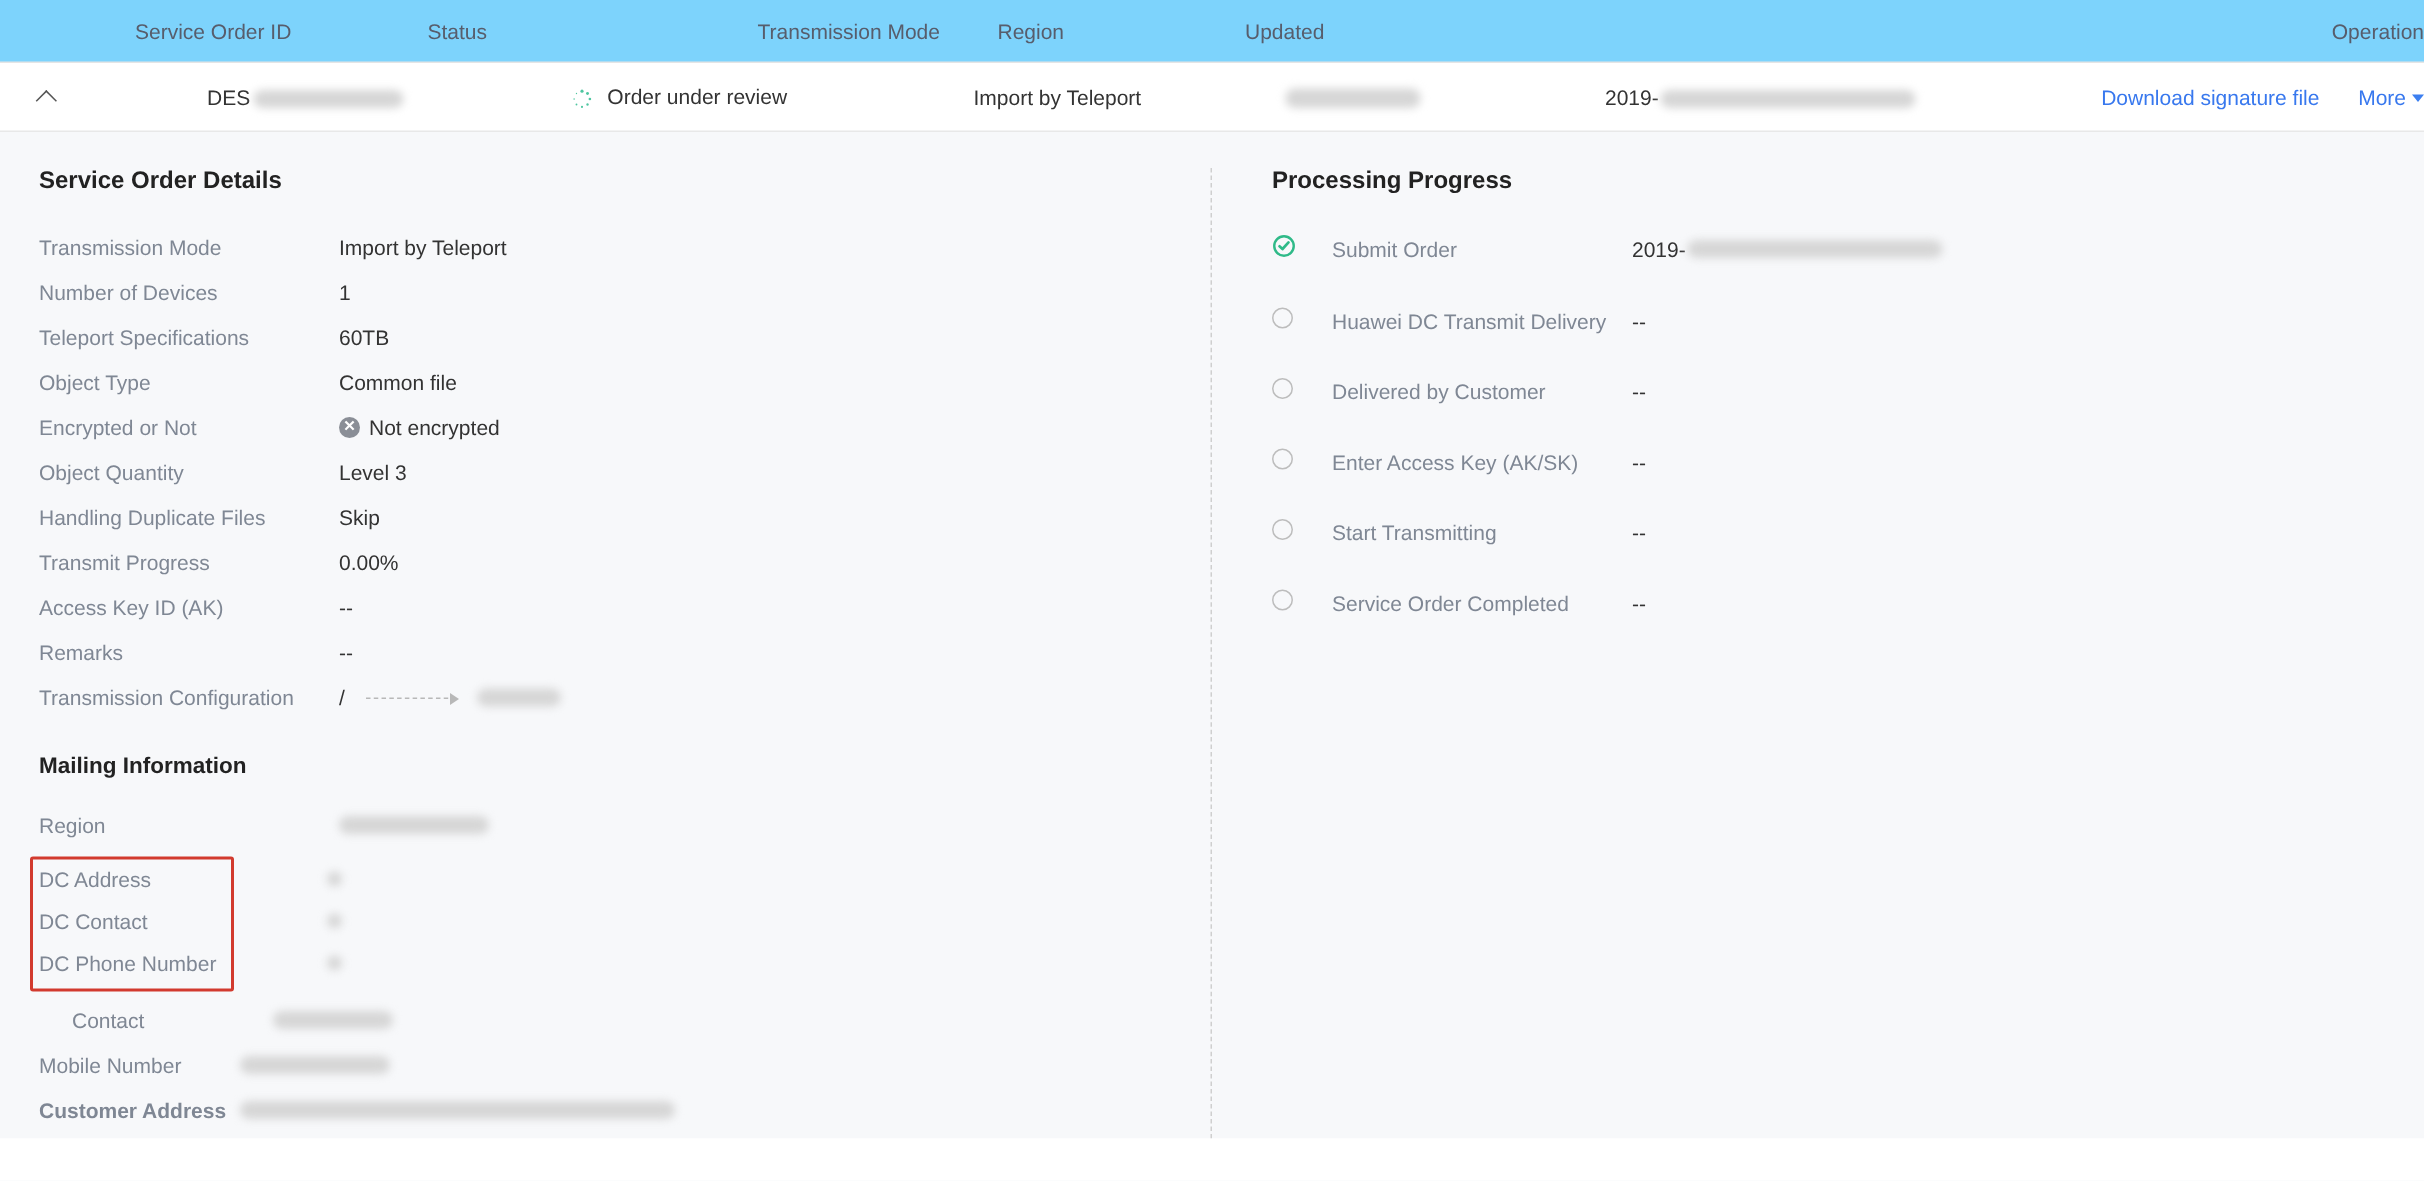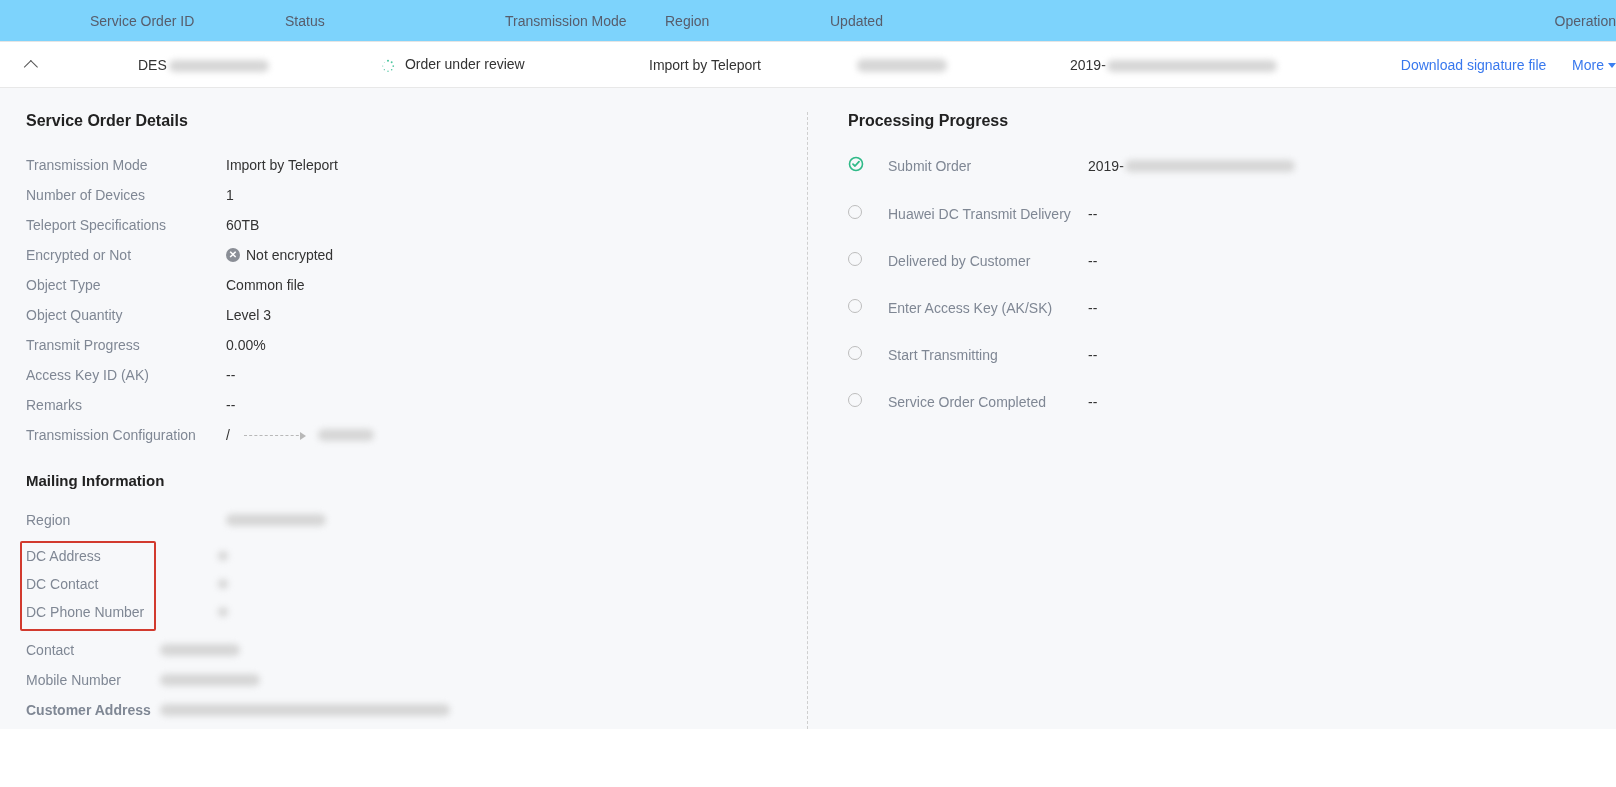--- a/index.html
+++ b/index.html
@@ -187,33 +187,37 @@
       </div>
     <div class="kv-row">
         <div class="kv-label">Number of Devices</div>
         <div class="kv-value">1</div>
       </div>
     <div class="kv-row">
         <div class="kv-label">Teleport Specifications</div>
         <div class="kv-value">60TB</div>
       </div>
     <div class="kv-row">
+        <div class="kv-label">Object Type</div>
+        <div class="kv-value">Common file</div>
+      </div>
+    <div class="kv-row">
         <div class="kv-label">Encrypted or Not</div>
         <div class="kv-value">
           <span class="x-circle">✕</span>
           <span>Not encrypted</span>
         </div>
       </div>
     <div class="kv-row">
-        <div class="kv-label">Object Type</div>
-        <div class="kv-value">Common file</div>
-      </div>
-    <div class="kv-row">
         <div class="kv-label">Object Quantity</div>
         <div class="kv-value">Level 3</div>
+      </div>
+    <div class="kv-row">
+        <div class="kv-label">Handling Duplicate Files</div>
+        <div class="kv-value">Skip</div>
       </div>
     <div class="kv-row">
         <div class="kv-label">Transmit Progress</div>
         <div class="kv-value">0.00%</div>
       </div>
     <div class="kv-row">
         <div class="kv-label">Access Key ID (AK)</div>
         <div class="kv-value">--</div>
       </div>
     <div class="kv-row">
@@ -250,21 +254,21 @@
             <div class="kv-label">DC Phone Number</div>
           </div>
       </div>
       <div style="padding-top:6px; padding-left:62px;">
         <div style="margin-bottom:12px;"><span class="blur-pill" style="width:10px;height:10px;"></span></div>
         <div style="margin-bottom:12px;"><span class="blur-pill" style="width:10px;height:10px;"></span></div>
         <div><span class="blur-pill" style="width:10px;height:10px;"></span></div>
       </div>
     </div>
 
-    <div class="kv-row" style="margin-top:6px;">
+    <div class="kv-row" style="margin-top:6px;margin-left:22px;">
         <div class="kv-label" style="width:134px;">Contact</div>
         <div class="kv-value">
           <span class="blur-pill" style="width:80px;height:12px;"></span>
         </div>
       </div>
     <div class="kv-row">
         <div class="kv-label" style="width:134px;">Mobile Number</div>
         <div class="kv-value">
           <span class="blur-pill" style="width:100px;height:12px;"></span>
         </div>

